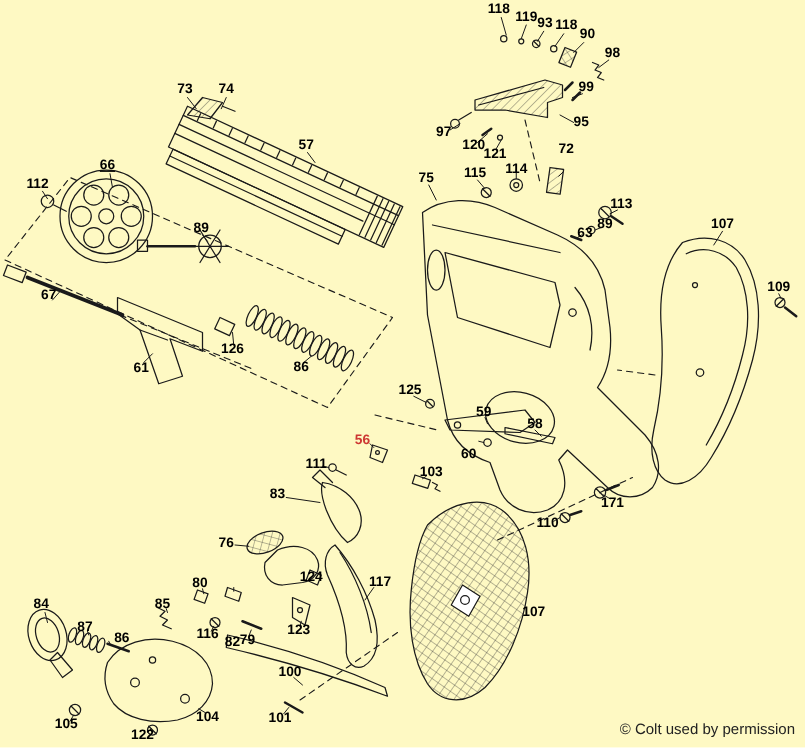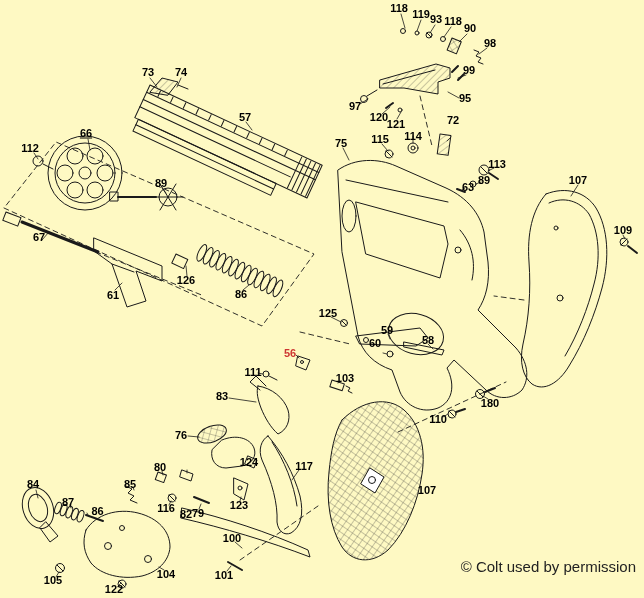--- a/index.html
+++ b/index.html
@@ -12,21 +12,21 @@
   #art .dash{stroke-dasharray:5 4;stroke-width:.9;}
   #art .leader{stroke-width:.8;}
   #art .fh{fill:url(#hatch);}
   #art .fc{fill:url(#checker);}
   #art .fwhite{fill:#fff;}
   #art .w2{stroke-width:2;}
   #art .w3{stroke-width:3;}
   .labels{position:absolute;left:0;top:0;width:100%;height:100%;pointer-events:none;}
   .part-label{position:absolute;transform:translate(-50%,-50%);
     font-size:11px;font-weight:700;color:#000;white-space:nowrap;line-height:1;}
-  .copyright{position:absolute;right:8px;top:558px;font-size:15px;color:#222;}
+  .copyright{position:absolute;right:8px;top:576px;font-size:12px;color:#222;}
 </style>
 </head>
 <body>
 
 <div class="stage">
 
 <svg id="art" width="644" height="598" viewBox="0 0 644 598">
   <defs>
     <pattern id="checker" width="6" height="6" patternUnits="userSpaceOnUse" patternTransform="rotate(35)">
       <path class="pat" d="M0 0H6M0 0V6"></path>
@@ -315,26 +315,26 @@
       <span class="part-label" style="left: 161px; top: 183px; color: rgb(0, 0, 0);">89</span>
       <span class="part-label" style="left: 578px; top: 180px; color: rgb(0, 0, 0);">107</span>
       <span class="part-label" style="left: 623px; top: 230px; color: rgb(0, 0, 0);">109</span>
       <span class="part-label" style="left: 39px; top: 237px; color: rgb(0, 0, 0);">67</span>
       <span class="part-label" style="left: 113px; top: 295px; color: rgb(0, 0, 0);">61</span>
       <span class="part-label" style="left: 186px; top: 280px; color: rgb(0, 0, 0);">126</span>
       <span class="part-label" style="left: 241px; top: 294px; color: rgb(0, 0, 0);">86</span>
       <span class="part-label" style="left: 328px; top: 313px; color: rgb(0, 0, 0);">125</span>
       <span class="part-label" style="left: 387px; top: 330px; color: rgb(0, 0, 0);">59</span>
       <span class="part-label" style="left: 428px; top: 340px; color: rgb(0, 0, 0);">58</span>
-      <span class="part-label" style="left: 375px; top: 343px; color: rgb(0, 0, 0); text-align: center;">60</span>
+      <span class="part-label" style="left: 375px; top: 364px; color: rgb(0, 0, 0); text-align: center;">60</span>
       <span class="part-label" style="left: 290px; top: 353px; color: rgb(205, 54, 50);">56</span>
       <span class="part-label" style="left: 253px; top: 372px; color: rgb(0, 0, 0);">111</span>
       <span class="part-label" style="left: 345px; top: 378px; color: rgb(0, 0, 0);">103</span>
       <span class="part-label" style="left: 222px; top: 396px; color: rgb(0, 0, 0);">83</span>
-      <span class="part-label" style="left: 490px; top: 403px; color: rgb(0, 0, 0);">180</span>
+      <span class="part-label" style="left: 490px; top: 403px; color: rgb(0, 0, 0);">171</span>
       <span class="part-label" style="left: 438px; top: 419px; color: rgb(0, 0, 0);">110</span>
       <span class="part-label" style="left: 181px; top: 435px; color: rgb(0, 0, 0);">76</span>
       <span class="part-label" style="left: 249px; top: 462px; color: rgb(0, 0, 0);">124</span>
       <span class="part-label" style="left: 304px; top: 466px; color: rgb(0, 0, 0);">117</span>
       <span class="part-label" style="left: 427px; top: 490px; color: rgb(0, 0, 0);">107</span>
       <span class="part-label" style="left: 160px; top: 467px; color: rgb(0, 0, 0);">80</span>
       <span class="part-label" style="left: 186px; top: 466px; color: rgb(0, 0, 0); margin-top: 48px;">82</span>
       <span class="part-label" style="left: 130px; top: 484px; color: rgb(0, 0, 0);">85</span>
       <span class="part-label" style="left: 33px; top: 484px; color: rgb(0, 0, 0);">84</span>
       <span class="part-label" style="left: 68px; top: 502px; color: rgb(0, 0, 0);">87</span>

